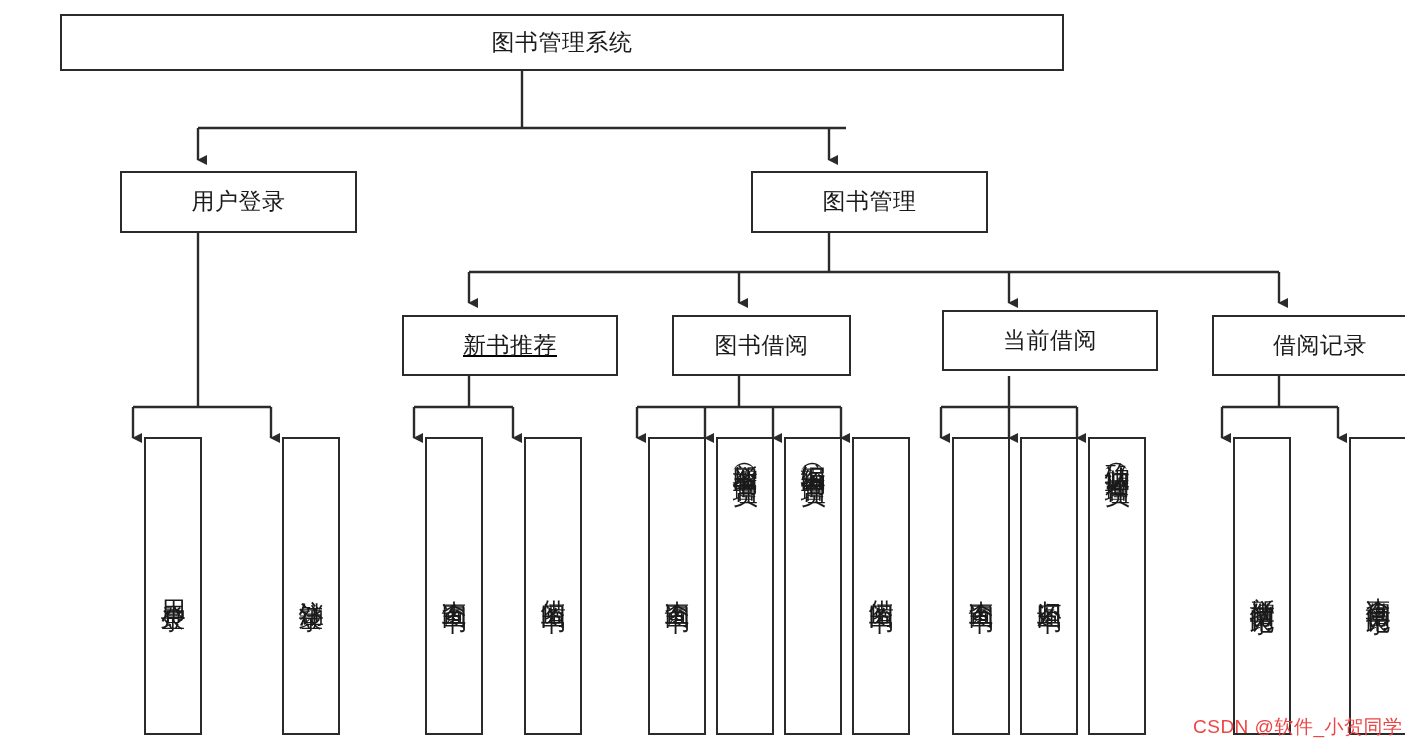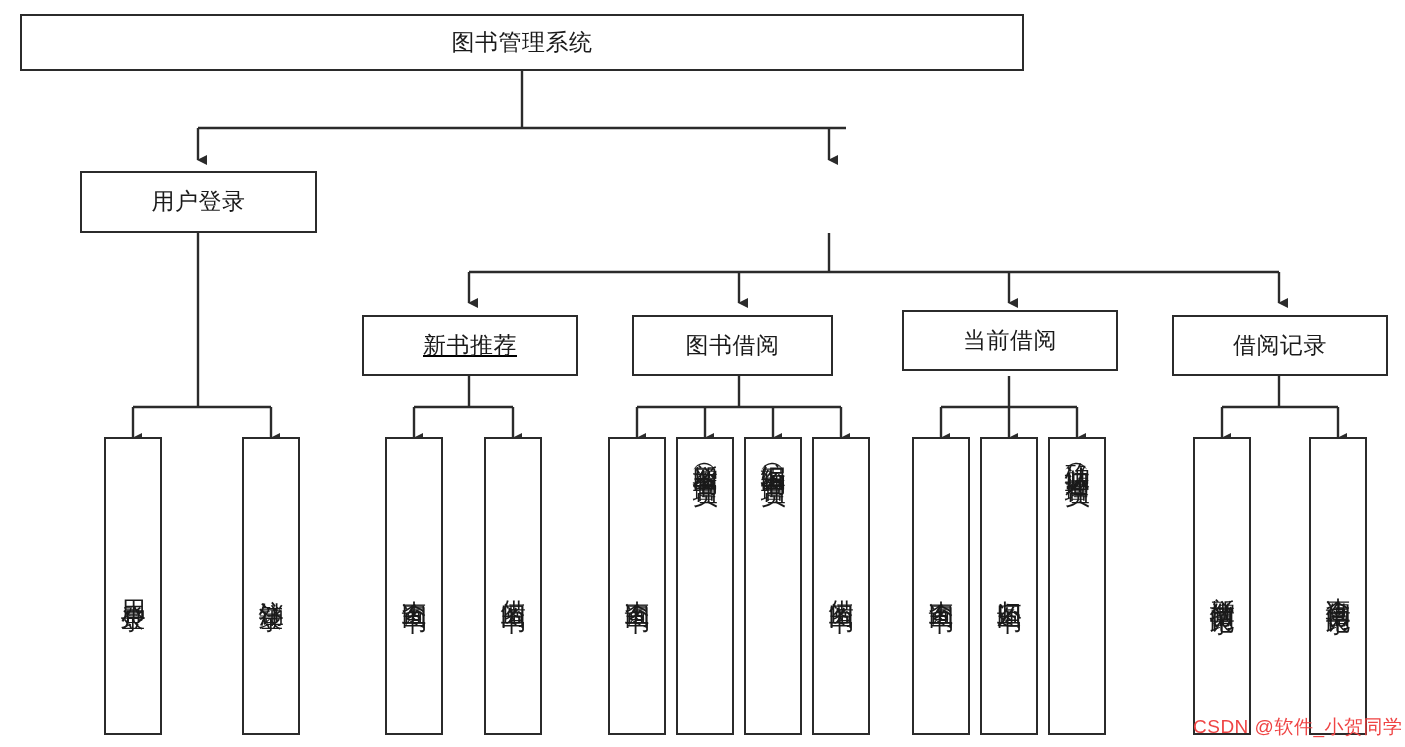--- a/index.html
+++ b/index.html
@@ -27,20 +27,21 @@
   }
   .node {
     position: absolute;
     box-sizing: border-box;
     background: #ffffff;
     border: 2px solid #2b2b2b;
     display: flex;
     align-items: center;
     justify-content: center;
     z-index: 3;
+    margin-left: 40px;
   }
   .node .label {
     color: #1a1a1a;
     line-height: 1.18;
     letter-spacing: 0.5px;
     white-space: nowrap;
   }
   .node.h .label {
     font-size: 23px;
   }
@@ -129,25 +130,28 @@
     </g>
   </svg>
 
   <div class="node h" style="left:20px; top:14px; width:1004px; height:57px;">
     <span class="label">图书管理系统</span>
   </div>
 
   <div class="node h" style="left:80px; top:171px; width:237px; height:62px;">
     <span class="label">用户登录</span>
   </div>
+  <div class="node h" style="left:711px; top:171px; width:237px; height:62px;">
+    <span class="label">图书管理</span>
+  </div>
 
   <div class="node h" style="left:362px; top:315px; width:216px; height:61px;text-decoration:underline;">
     <span class="label">新书推荐</span>
   </div>
-  <div class="node h" style="left:632px; top:315px; width:201px; height:61px;">
+  <div class="node h" style="left:632px; top:315px; width:179px; height:61px;">
     <span class="label">图书借阅</span>
   </div>
   <div class="node h" style="left:902px; top:310px; width:216px; height:61px;">
     <span class="label">当前借阅</span>
   </div>
   <div class="node h" style="left:1172px; top:315px; width:216px; height:61px;">
     <span class="label">借阅记录</span>
   </div>
 
   <div class="node v mid" style="left:104px; top:437px; width:58px; height:298px;">

